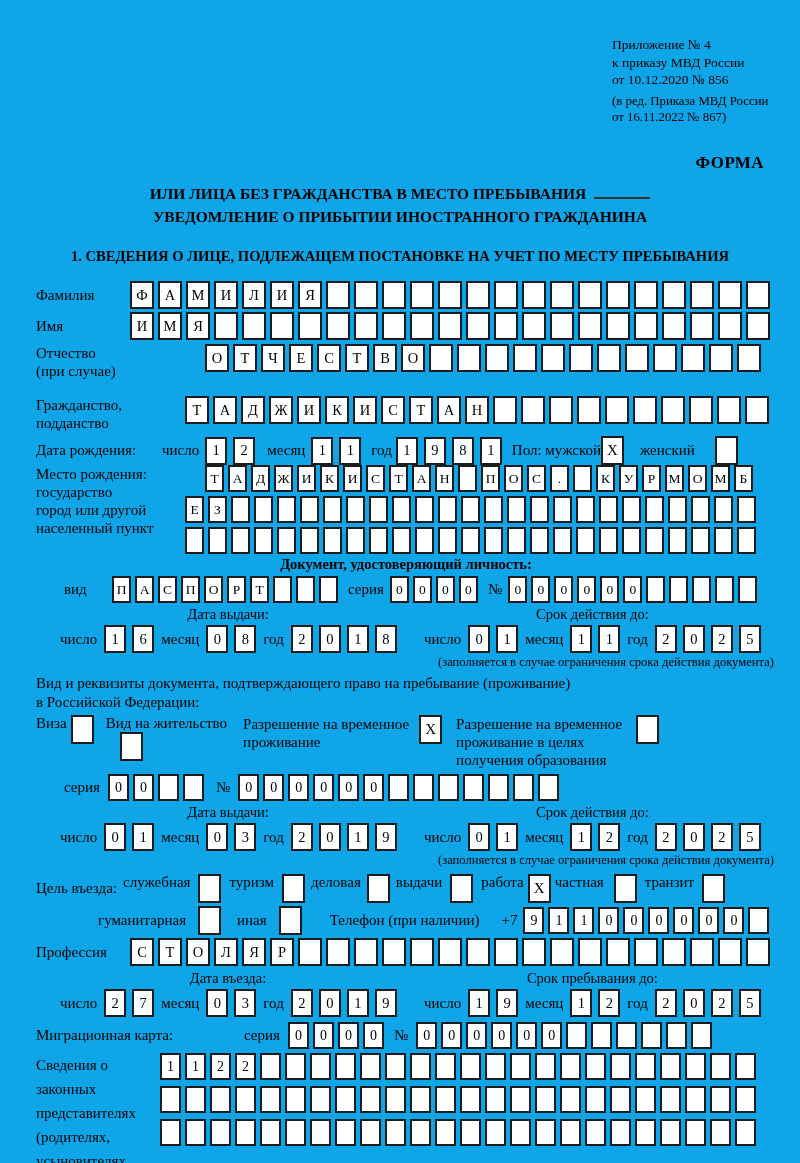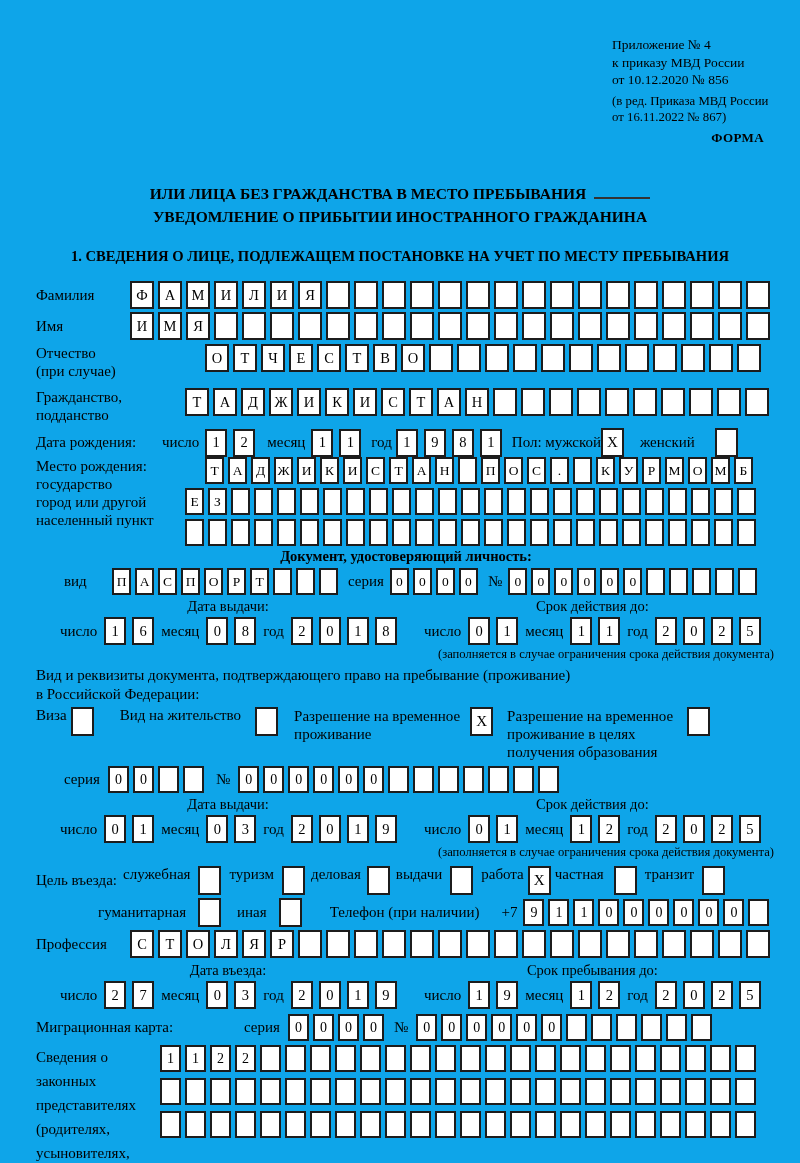--- a/index.html
+++ b/index.html
@@ -1,21 +1,21 @@
 <!DOCTYPE html>
 <html><head>
 <meta charset="utf-8">
 <style>
   html,body{margin:0;padding:0;background:#888;}
   .page{position:relative;width:800px;height:1163px;background:#0ea5e9;color:#000;
         font-family:"Liberation Serif","DejaVu Serif",serif;font-size:15px;overflow:hidden;}
   .abs{position:absolute;}
   .hdr{left:612px;top:36px;font-size:13.5px;line-height:1.3;}
   .hdr .sub{font-size:12.8px;margin-top:4px;line-height:1.3;}
-  .forma{right:36px;top:130px;font-weight:bold;font-size:13px;letter-spacing:.4px;}
+  .forma{right:36px;top:153px;font-weight:bold;font-size:17px;letter-spacing:.4px;}
   .title{left:0;right:0;top:182px;text-align:center;font-weight:bold;font-size:15.5px;line-height:1.5;}
   .blankline{display:inline-block;width:56px;height:13px;border-bottom:2px solid #333;margin-left:8px;}
   .sec{left:0;right:0;top:248px;text-align:center;font-weight:bold;font-size:14.6px;}
   .form{position:absolute;left:36px;top:281px;width:740px;}
   .row{display:flex;align-items:center;margin-bottom:4px;white-space:nowrap;}
   .row.start{align-items:flex-start;}
   .lbl{flex:0 0 auto;}
   .l2{line-height:18px;white-space:normal;}
   .cells{display:flex;gap:4px;flex:0 0 auto;}
   .cell{flex:0 0 auto;box-sizing:border-box;width:24px;height:28px;border:2px solid #1c1c1c;
@@ -117,21 +117,21 @@
           <span class="cell"></span>
           <span class="cell"></span>
           <span class="cell"></span>
           <span class="cell"></span>
           <span class="cell"></span>
           <span class="cell"></span>
           <span class="cell"></span>
         </span>
     </div>
 
-    <div class="row start" style="margin-bottom:8px;">
+    <div class="row start" style="margin-bottom:16px;">
       <span class="lbl l2" style="width:169px;">
         <span>Отчество</span><br>
         <span>(при случае)</span>
       </span>
       <span class="cells">
           <span class="cell">О</span>
           <span class="cell">Т</span>
           <span class="cell">Ч</span>
           <span class="cell">Е</span>
           <span class="cell">С</span>
@@ -389,21 +389,21 @@
     </div>
 
     <div style="line-height:19px;">Вид и реквизиты документа, подтверждающего право на пребывание (проживание)</div>
     <div style="line-height:19px;margin-bottom:3px;">в Российской Федерации:</div>
 
     <div class="row start" style="margin-bottom:5px;">
       <span class="opt">
         <span>Виза</span>
         <span class="cbox" style="margin-left:4px;"></span>
       </span>
-      <span class="opt" style="margin-left:26px;">
+      <span class="opt" style="margin-left:12px;flex-direction:column;">
         <span>Вид на жительство</span>
         <span class="cbox" style="margin-left:14px;"></span>
       </span>
       <span class="opt" style="margin-left:16px;">
         <span class="olbl" style="width:168px;">Разрешение на временное проживание</span>
         <span class="cbox" style="margin-left:8px;">X</span>
       </span>
       <span class="opt" style="margin-left:14px;">
         <span class="olbl" style="width:172px;">Разрешение на временное проживание в целях получения образования</span>
         <span class="cbox" style="margin-left:8px;"></span>

